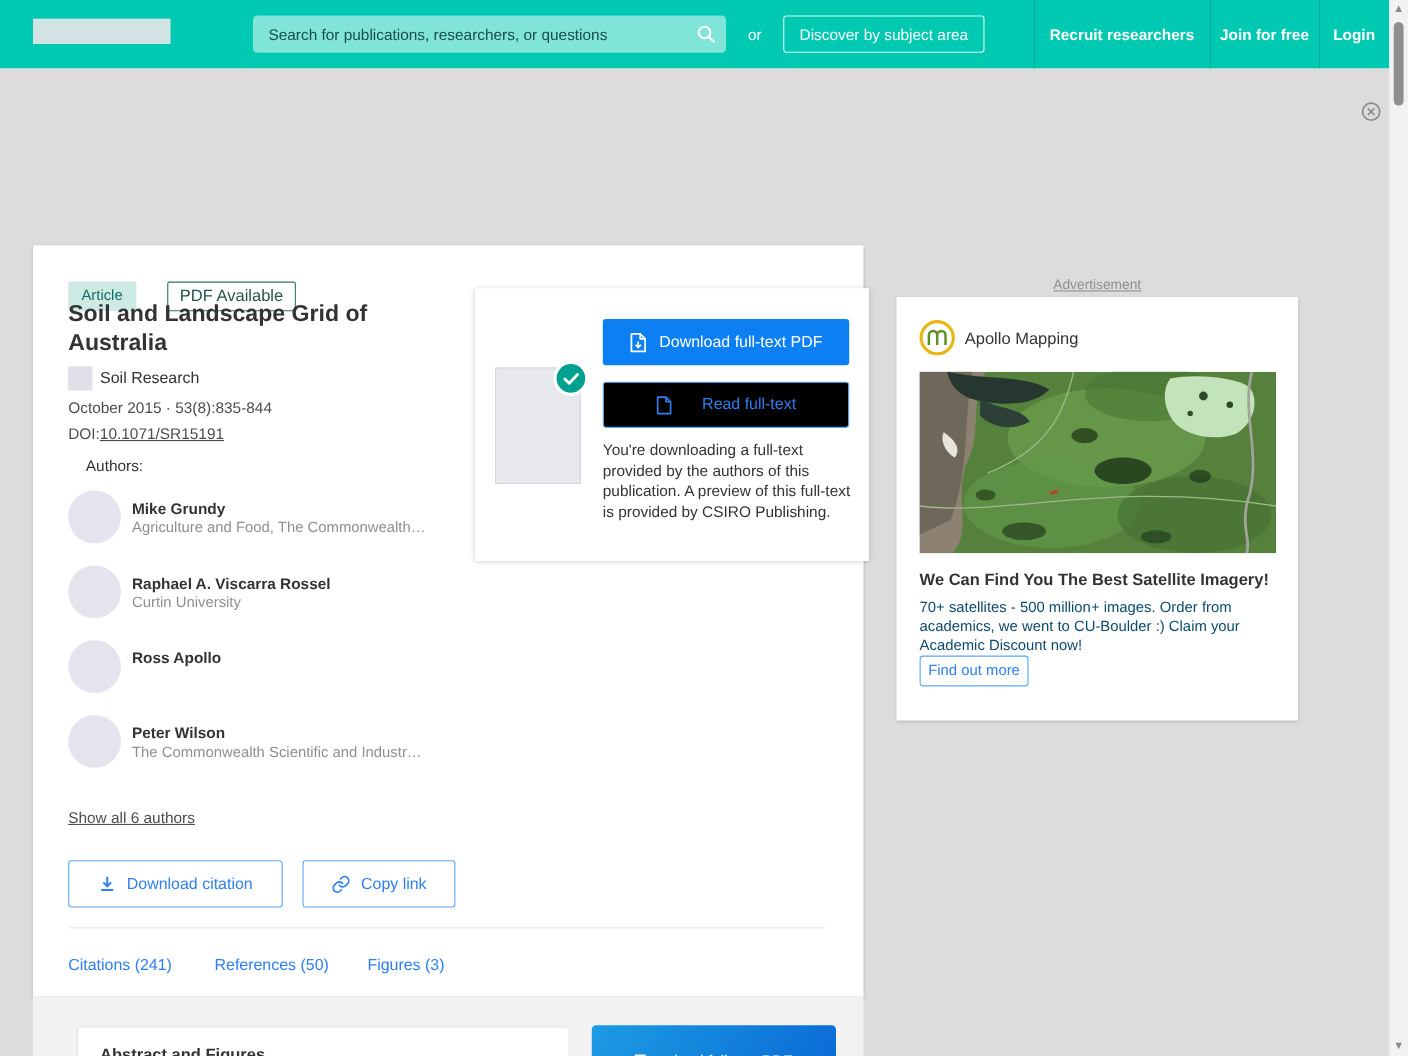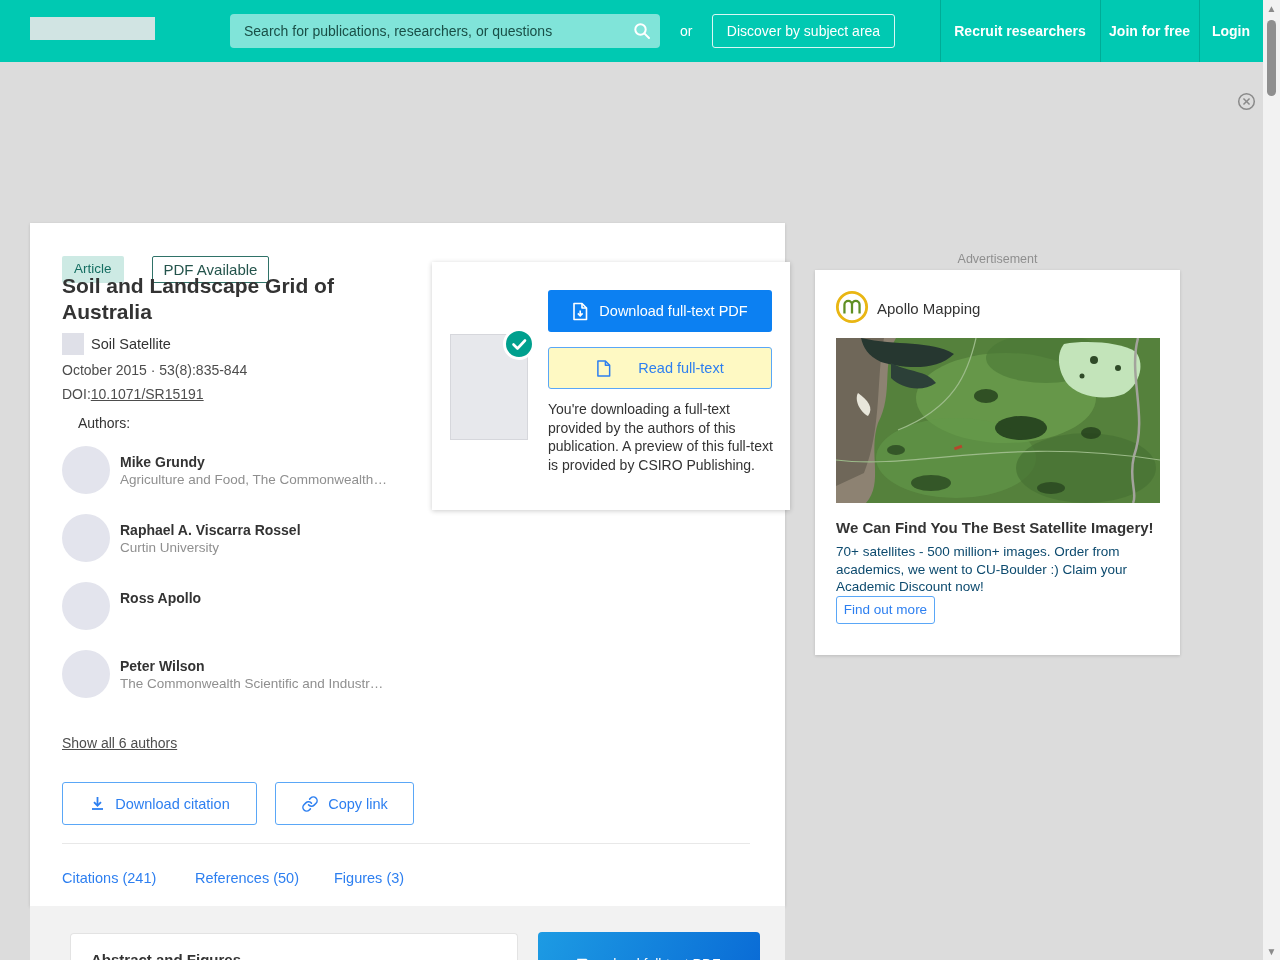--- a/index.html
+++ b/index.html
@@ -47,25 +47,25 @@
   .show-all { position:absolute; left:32px; top:512px; font-size:14px; color:#4d4d4d; text-decoration:underline; cursor:pointer; }
   .outline-btn { position:absolute; top:559px; height:43px; border:1px solid #5aa7f7; border-radius:3px; background:#fff; display:flex; align-items:center; justify-content:center; gap:9px; color:#2d7ff0; font-size:14.5px; cursor:pointer; }
   .card-divider { position:absolute; left:32px; top:620px; width:688px; height:1px; background:#e8e8e8; }
   .tab-link { position:absolute; top:647px; font-size:14.5px; color:#2d7ff0; cursor:pointer; }
 
   
   .dl-panel { position:absolute; left:432px; top:262px; width:358px; height:248px; background:#fff; box-shadow:0 1px 5px rgba(0,0,0,.2); z-index:20; }
   .thumb { position:absolute; left:18px; top:72px; width:78px; height:106px; background:#e7e8ec; border:1px solid #d6d7dc; }
   .check-badge { position:absolute; left:71px; top:66px; width:32px; height:32px; border-radius:50%; background:#00a08e; border:3px solid #fff; }
   .dl-btn { position:absolute; left:116px; top:28px; width:224px; height:42px; background:#0c80f2; border:none; border-radius:3px; color:#fff; font-size:14.5px; display:flex; align-items:center; justify-content:center; gap:10px; cursor:pointer; font-family:"Liberation Sans",sans-serif; }
-  .read-btn { position:absolute; left:116px; top:85px; width:224px; height:42px; background:#fef9c3; border:1px solid #5aa7f7; border-radius:3px; color:#2d7ff0; font-size:14.5px; display:flex; align-items:center; justify-content:center; gap:26px; cursor:pointer; font-family:"Liberation Sans",sans-serif; }
+  .read-btn { position:absolute; left:116px; top:85px; width:224px; height:42px; background:#000000; border:1px solid #5aa7f7; border-radius:3px; color:#2d7ff0; font-size:14.5px; display:flex; align-items:center; justify-content:center; gap:26px; cursor:pointer; font-family:"Liberation Sans",sans-serif; }
   .dl-note { position:absolute; left:116px; top:138px; width:228px; font-size:14px; line-height:18.5px; color:#333; }
 
   
-  .ad-label { position:absolute; left:815px; top:252px; width:365px; text-align:center; font-size:12.5px; color:#8f8f8f; }
+  .ad-label { position:absolute; left:815px; top:252px; width:365px; text-align:center; font-size:12.5px; color:#8f8f8f;text-decoration:underline; }
   .ad-card { position:absolute; left:815px; top:270px; width:365px; height:385px; background:#fff; box-shadow:0 1px 3px rgba(0,0,0,.15); }
   .ad-logo { position:absolute; left:20px; top:20px; width:34px; height:34px; cursor:pointer; }
   .ad-brand { position:absolute; left:62px; top:30px; font-size:15px; color:#333; }
   .ad-img { position:absolute; left:21px; top:68px; width:324px; height:165px; cursor:pointer; }
   .ad-headline { position:absolute; left:21px; top:249px; width:322px; font-size:15px; font-weight:bold; color:#333; }
   .ad-body { position:absolute; left:21px; top:273px; width:322px; font-size:13.5px; line-height:17.5px; color:#0c4a6e; }
   .ad-cta { position:absolute; left:21px; top:326px; width:99px; height:28px; background:#fff; border:1px solid #5aa7f7; border-radius:3px; color:#2d7ff0; font-size:13.5px; line-height:26px; text-align:center; cursor:pointer; }
 
   
   .bottom-section { position:absolute; left:30px; top:906px; width:755px; height:54px; background:#f2f2f2; }
@@ -117,21 +117,21 @@
   <div class="pub-card">
     <div class="badges">
       <span class="badge-article">Article</span>
       <span class="badge-pdf">PDF Available</span>
     </div>
 
     <h1 class="pub-title">Soil and Landscape Grid of Australia</h1>
 
     <div class="journal-row">
       <span class="journal-ico"></span>
-      <span class="journal-name">Soil Satellite</span>
+      <span class="journal-name">Soil Research</span>
     </div>
 
     <div class="date-line">October 2015 · 53(8):835-844</div>
 
     <div class="doi-line"><span>DOI:</span><a>10.1071/SR15191</a></div>
 
     <div class="authors-label">Authors:</div>
 
     <div class="author-row" style="top:223px">
       <span class="avatar"></span>

